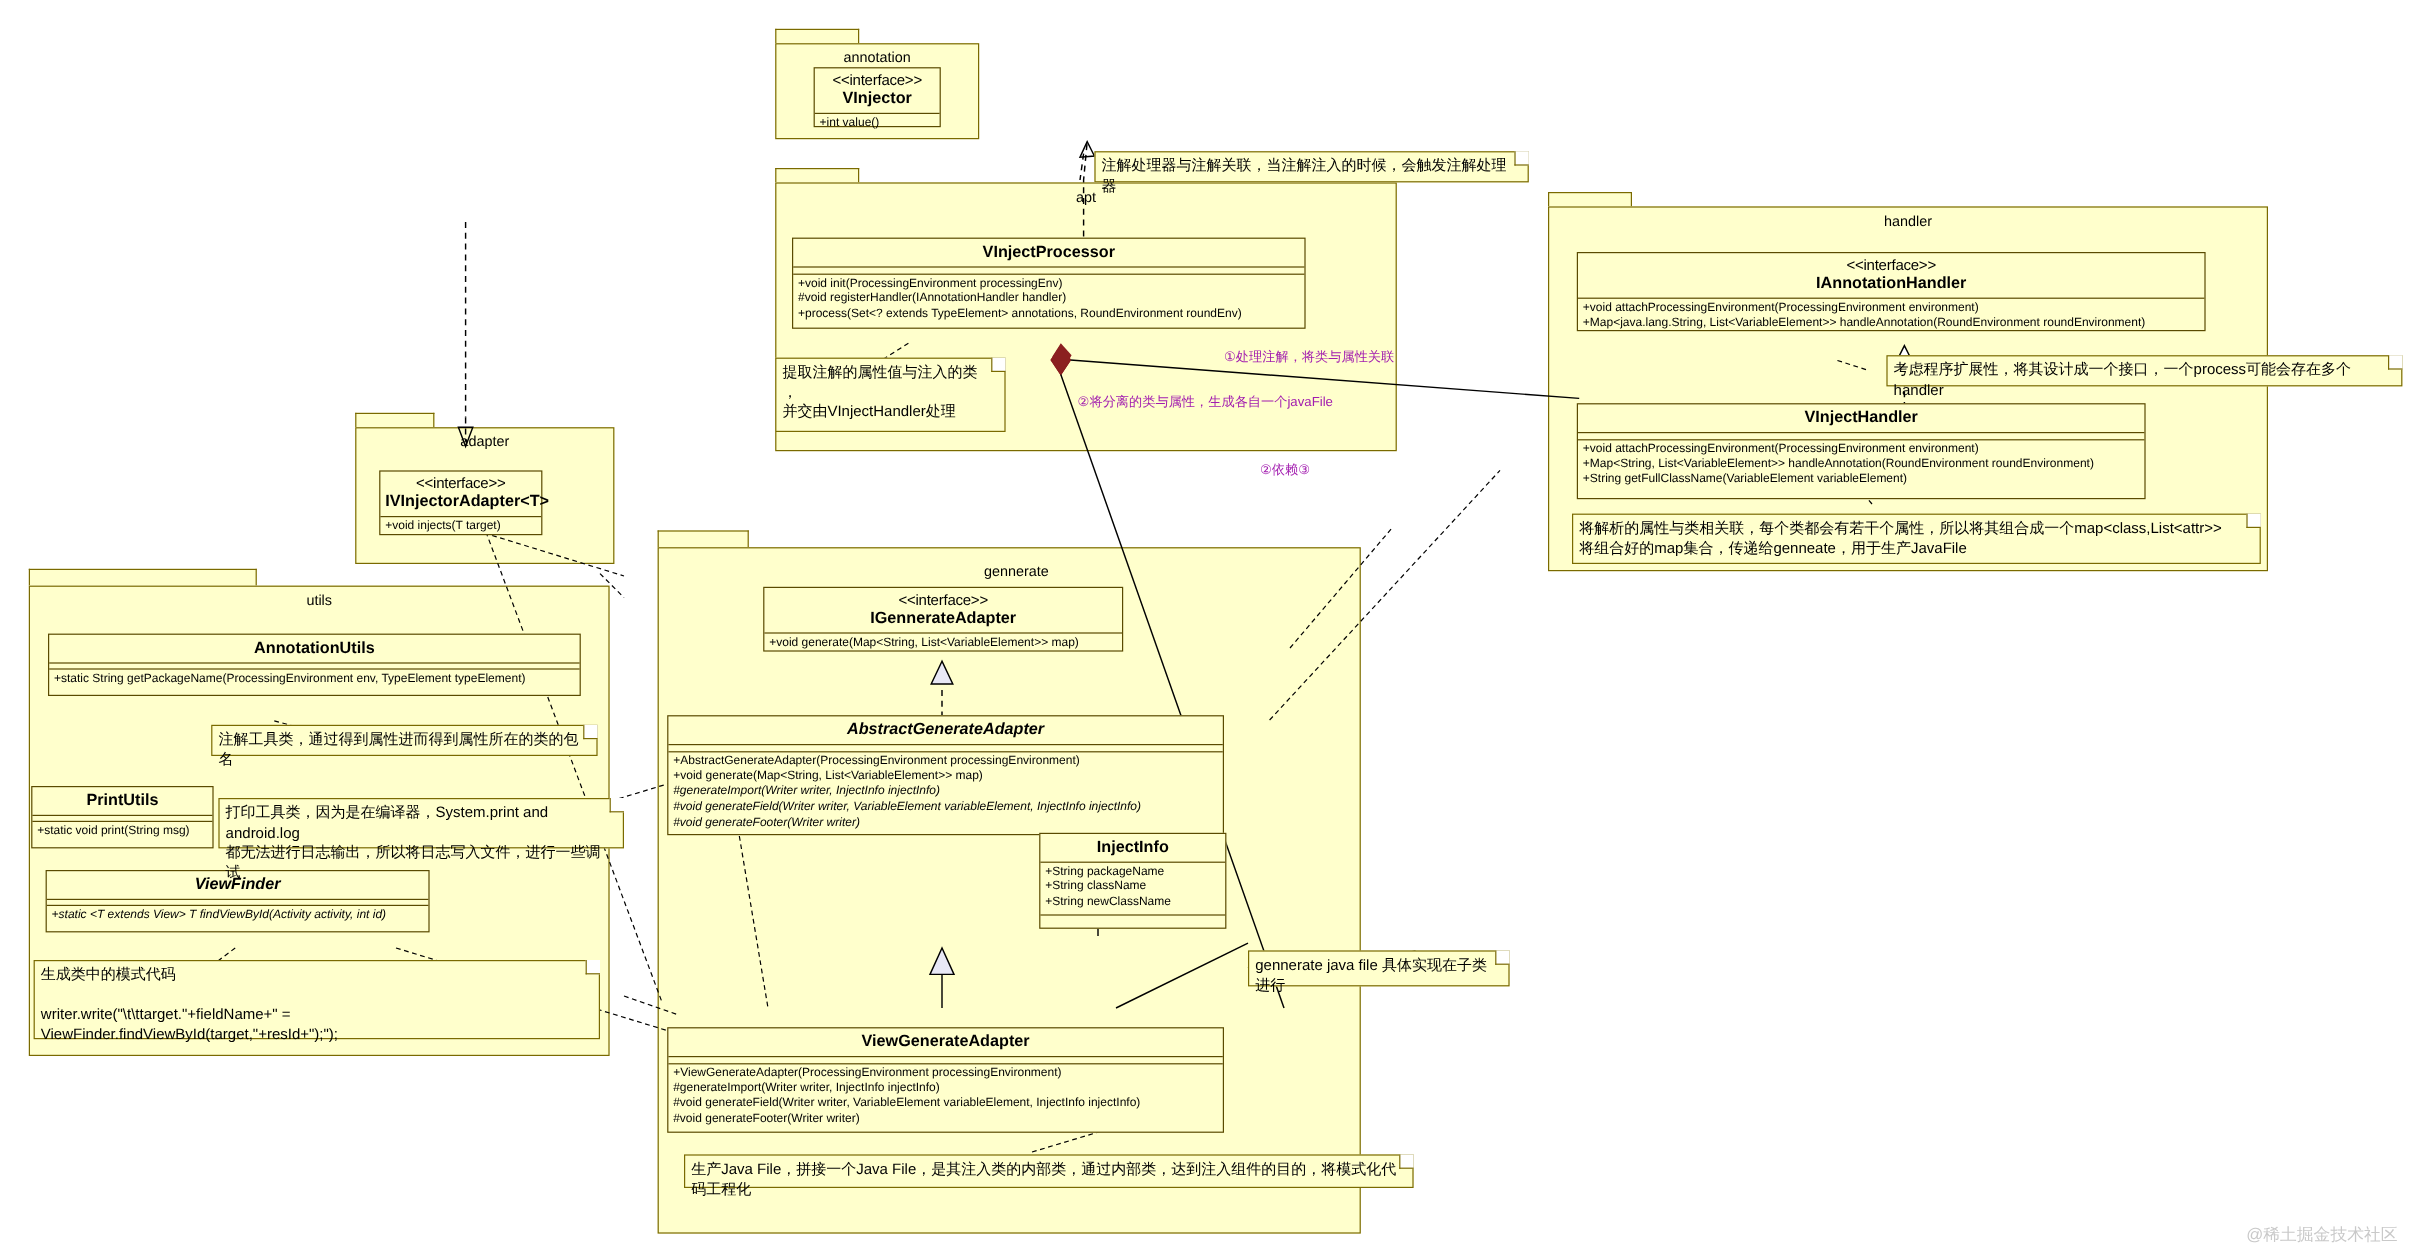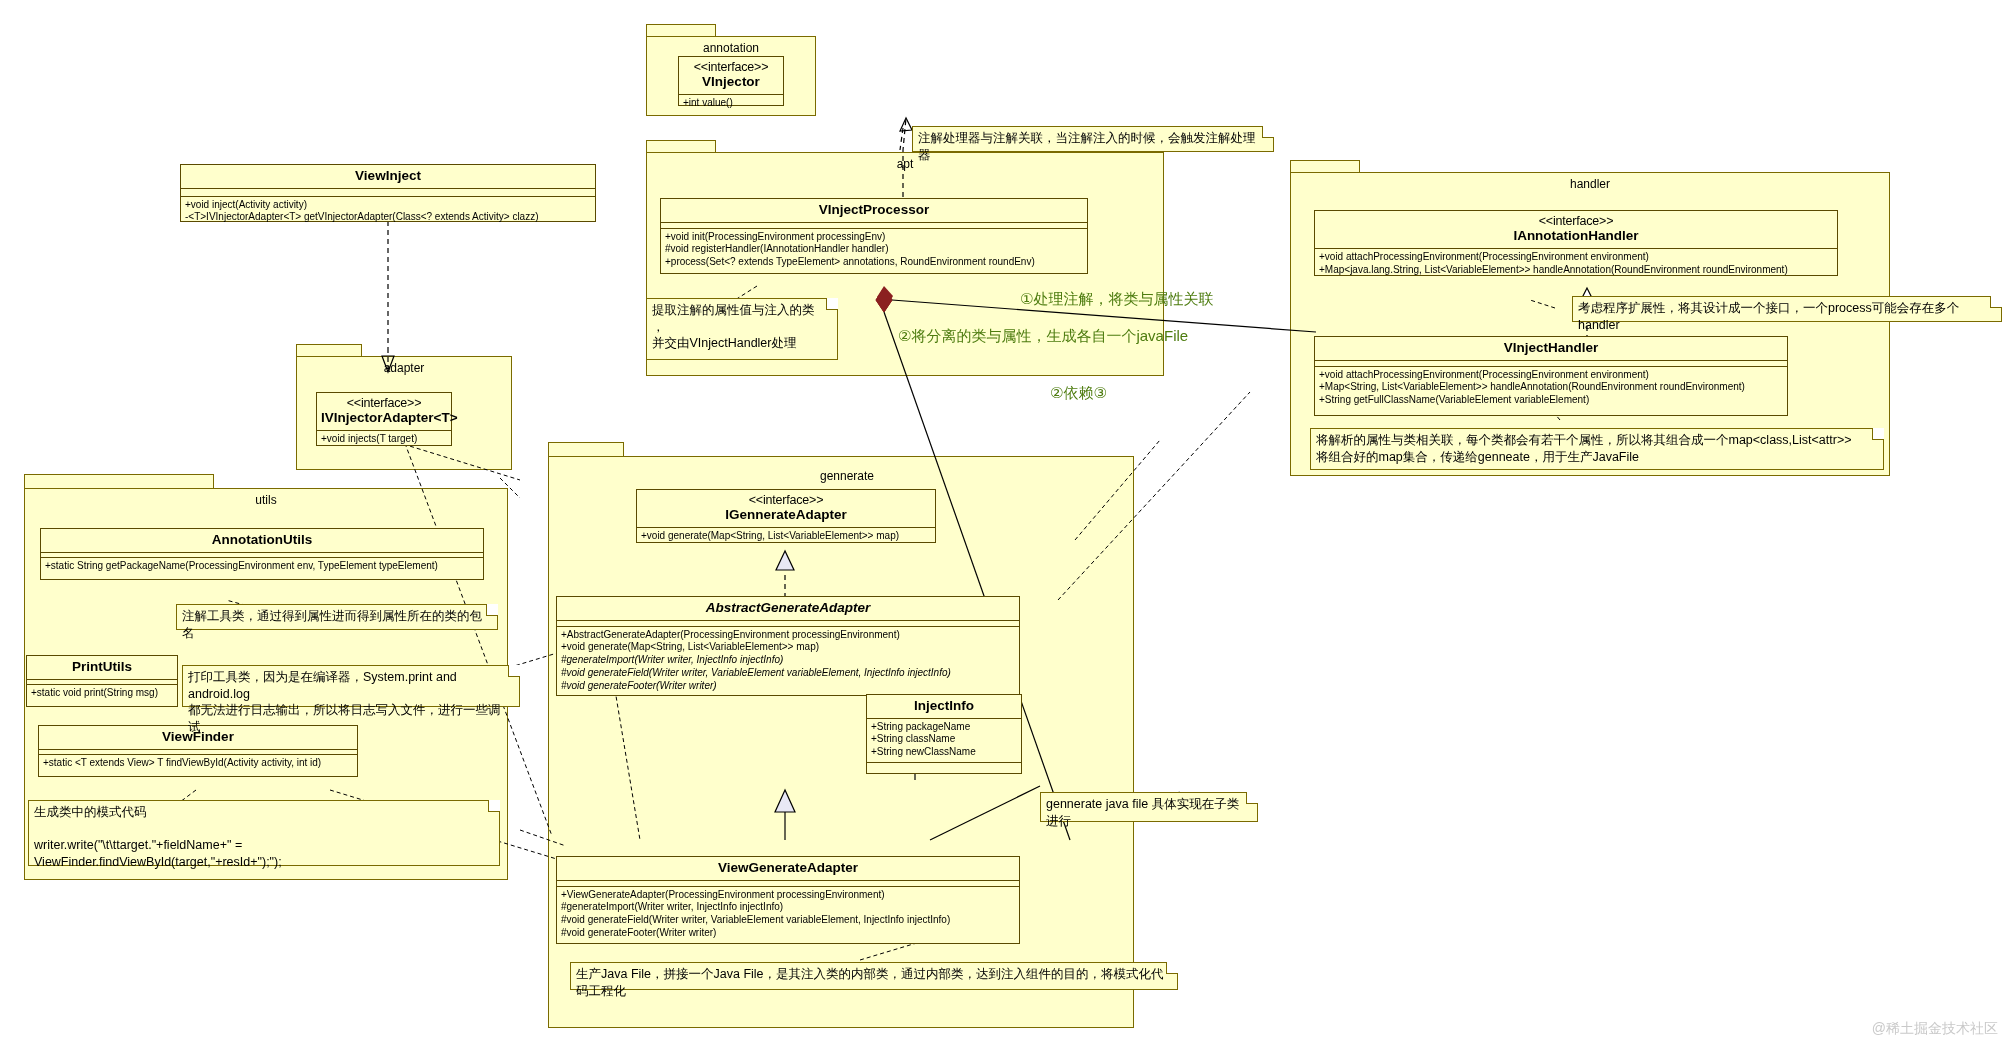--- a/index.html
+++ b/index.html
@@ -19,21 +19,21 @@
   .cls-attrs{padding:2px 4px 3px;font-size:10px;line-height:1.28;color:#000;white-space:nowrap;}
   .cls-attrs .it{font-style:italic;}
   .cls-empty{height:7px;}
 
   .note{position:absolute;background:#ffffcc;border:1px solid #7a6a00;box-sizing:border-box;
         font-size:12.5px;line-height:1.32;color:#000;padding:3px 12px 3px 5px;white-space:pre-line;}
   .note::after{content:"";position:absolute;right:-1px;top:-1px;width:11px;height:11px;
         background:#ffffff;border-left:1px solid #7a6a00;border-bottom:1px solid #7a6a00;
         transform:none;}
 
-  .lbl{position:absolute;font-size:15px;color:#4d7c0f;white-space:nowrap;}
+  .lbl{position:absolute;font-size:11px;color:#a21caf;white-space:nowrap;}
   .watermark{position:absolute;right:14px;bottom:10px;font-size:14px;color:#c9c9c9;}
 </style>
 </head>
 <body>
 
 <div id="canvas">
 
   <div class="pkg-tab" style="left:646px;top:24px;width:70px;height:12px;"></div>
   <div class="pkg" style="left:646px;top:36px;width:170px;height:80px;">
     <div class="pkg-name" style="top:4px;">annotation</div>
@@ -122,30 +122,20 @@
 
   <div class="cls" style="left:678px;top:56px;width:106px;height:50px;">
     <div class="cls-title">
       <span class="stereo">&lt;&lt;interface&gt;&gt;</span>
       <span>VInjector</span>
     </div>
     <div class="cls-sep"></div>
     <div class="cls-attrs">+int value()</div>
   </div>
 
-  <div class="cls" style="left:180px;top:164px;width:416px;height:58px;">
-    <div class="cls-title">ViewInject</div>
-    <div class="cls-sep"></div>
-    <div class="cls-empty"></div>
-    <div class="cls-sep"></div>
-    <div class="cls-attrs">
-      <div>+void inject(Activity activity)</div>
-      <div>-&lt;T&gt;IVInjectorAdapter&lt;T&gt; getVInjectorAdapter(Class&lt;? extends Activity&gt; clazz)</div>
-    </div>
-  </div>
 
   <div class="cls" style="left:660px;top:198px;width:428px;height:76px;">
     <div class="cls-title">VInjectProcessor</div>
     <div class="cls-sep"></div>
     <div class="cls-empty" style="height:5px;"></div>
     <div class="cls-sep"></div>
     <div class="cls-attrs">
       <div>+void init(ProcessingEnvironment processingEnv)</div>
       <div>#void registerHandler(IAnnotationHandler handler)</div>
       <div>+process(Set&lt;? extends TypeElement&gt; annotations, RoundEnvironment roundEnv)</div>
@@ -194,21 +184,21 @@
   </div>
 
   <div class="cls" style="left:26px;top:655px;width:152px;height:52px;">
     <div class="cls-title">PrintUtils</div>
     <div class="cls-sep"></div>
     <div class="cls-empty" style="height:4px;"></div>
     <div class="cls-sep"></div>
     <div class="cls-attrs">+static void print(String msg)</div>
   </div>
 
-  <div class="cls" style="left:38px;top:725px;width:320px;height:52px;">
+  <div class="cls" style="left:38px;top:725px;width:320px;height:52px;font-style:italic;">
     <div class="cls-title">ViewFinder</div>
     <div class="cls-sep"></div>
     <div class="cls-empty" style="height:4px;"></div>
     <div class="cls-sep"></div>
     <div class="cls-attrs">+static &lt;T extends View&gt; T findViewById(Activity activity, int id)</div>
   </div>
 
   <div class="cls" style="left:636px;top:489px;width:300px;height:54px;">
     <div class="cls-title">
       <span class="stereo">&lt;&lt;interface&gt;&gt;</span>

